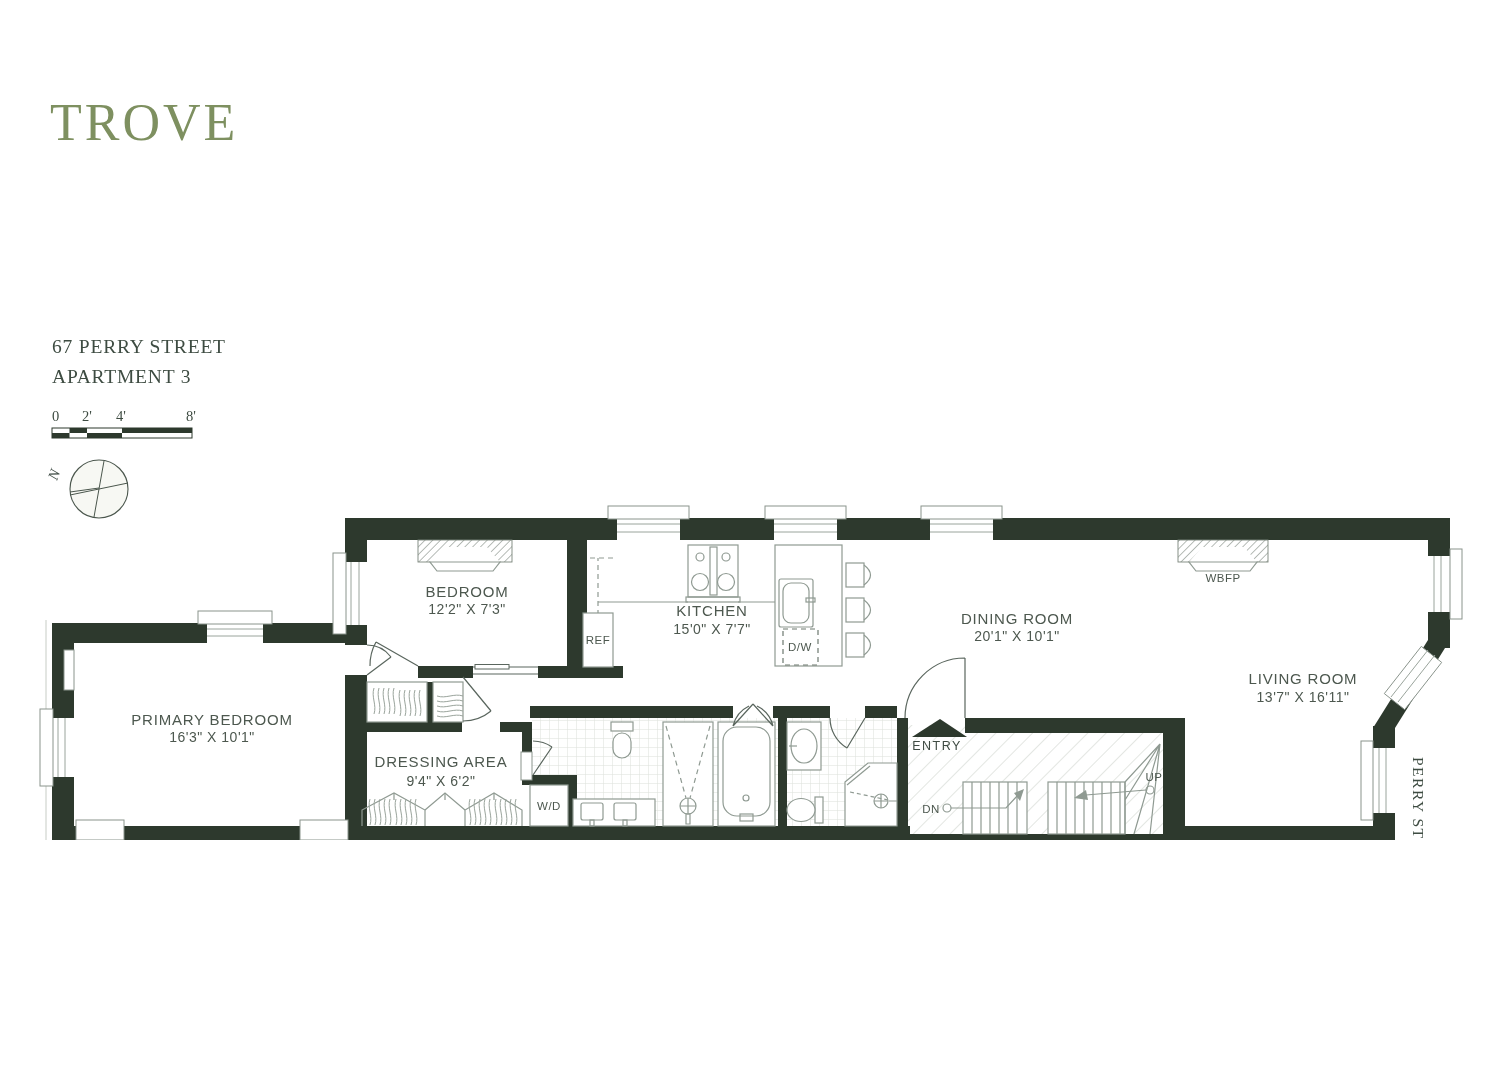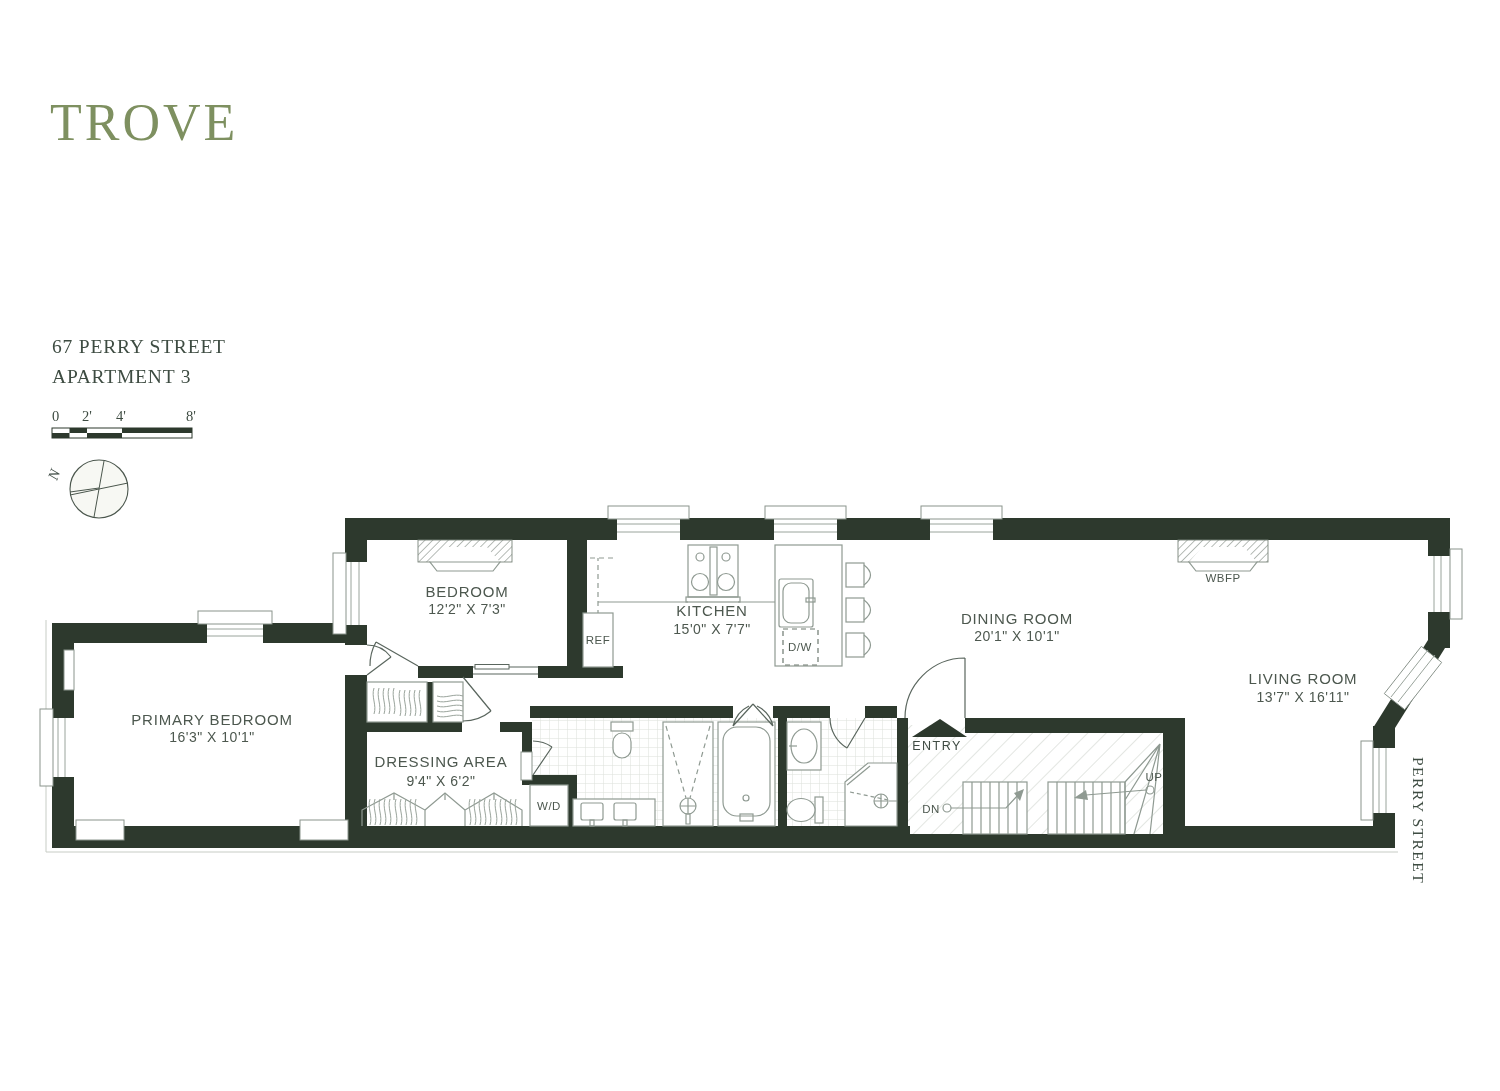--- a/index.html
+++ b/index.html
@@ -1,16 +1,16 @@
 <!DOCTYPE html>
 <html><head>
 <meta charset="utf-8">
 <style>
   html,body{margin:0;padding:0;background:#ffffff;}
-  .page{position:relative;width:1500px;height:1091px;background:#ffffff;overflow:hidden;border-radius:20px;}
+  .page{position:relative;width:1500px;height:840px;background:#ffffff;overflow:hidden;border-radius:20px;}
   svg text{font-family:"Liberation Sans",sans-serif;}
   .brand{font-family:"Liberation Serif",serif;font-size:52px;letter-spacing:3px;fill:#7e9060;}
   .addr{font-family:"Liberation Serif",serif;font-size:19.5px;letter-spacing:.8px;fill:#3e4c42;}
   .scalenum{font-family:"Liberation Serif",serif;font-size:14.5px;fill:#3e4c42;}
   .north{font-family:"Liberation Serif",serif;font-size:15px;font-style:italic;fill:#44514a;}
   .street{font-family:"Liberation Serif",serif;font-size:15.5px;letter-spacing:1.5px;fill:#3e4c42;}
   .rm{font-size:15px;letter-spacing:.8px;fill:#4d584f;text-anchor:middle;}
   .dim{font-size:14px;letter-spacing:.5px;fill:#4d584f;text-anchor:middle;}
   .fx{font-size:11.5px;letter-spacing:.5px;fill:#4d584f;text-anchor:middle;}
   .entry-l{font-size:12.5px;letter-spacing:1.5px;fill:#3f4b43;text-anchor:middle;}

